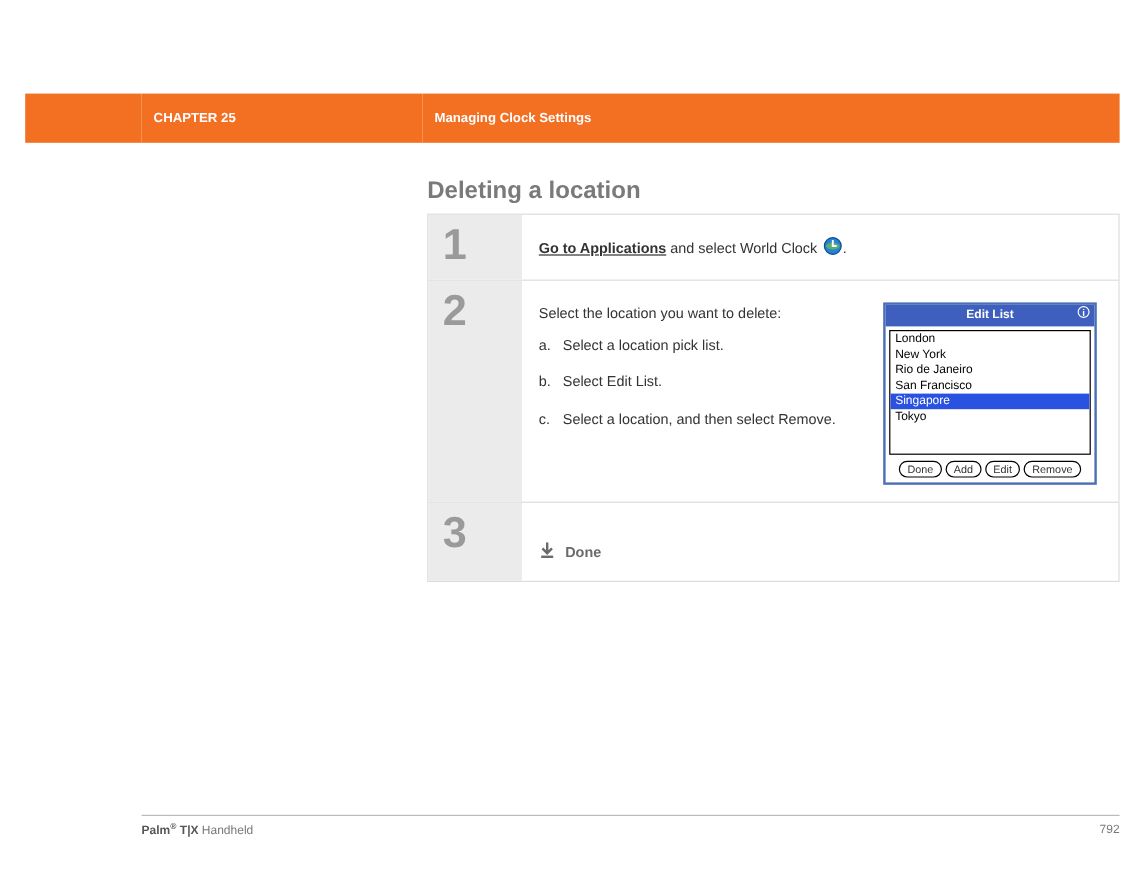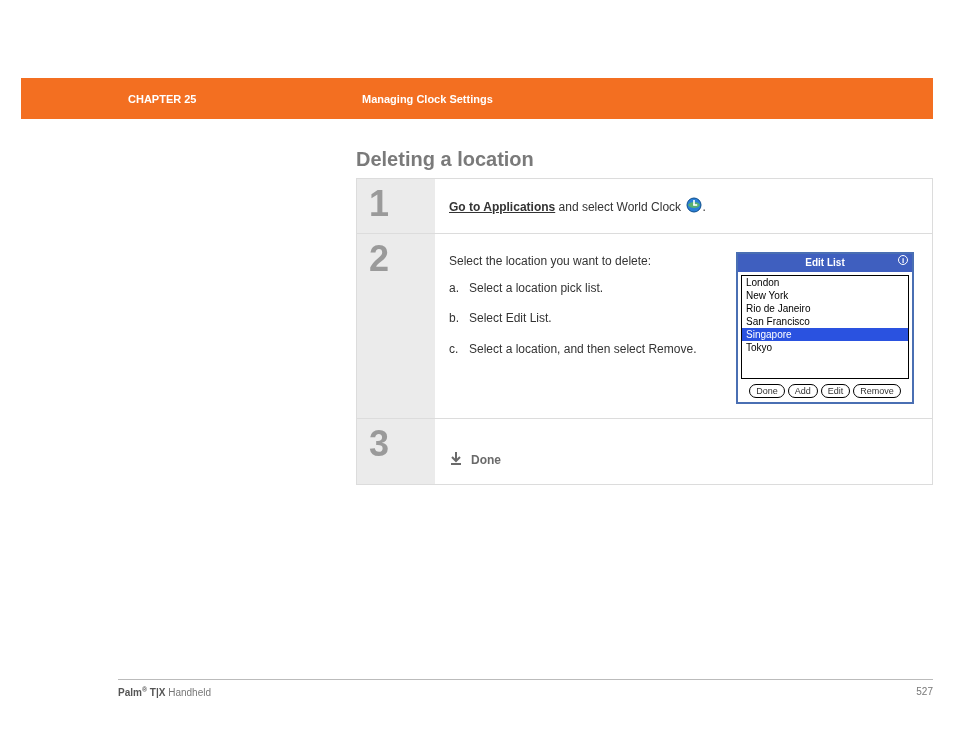--- a/index.html
+++ b/index.html
@@ -251,14 +251,14 @@
     </div>
   </div>
 
 </div>
 
 <div class="footer-rule"></div>
 <div class="footer">
   <div class="footer-left">
     <b><span>Palm</span><span class="sup">®</span><span> T|X</span></b><span> Handheld</span>
   </div>
-  <div class="footer-right">527</div>
+  <div class="footer-right">792</div>
 </div>
 
 </body></html>

